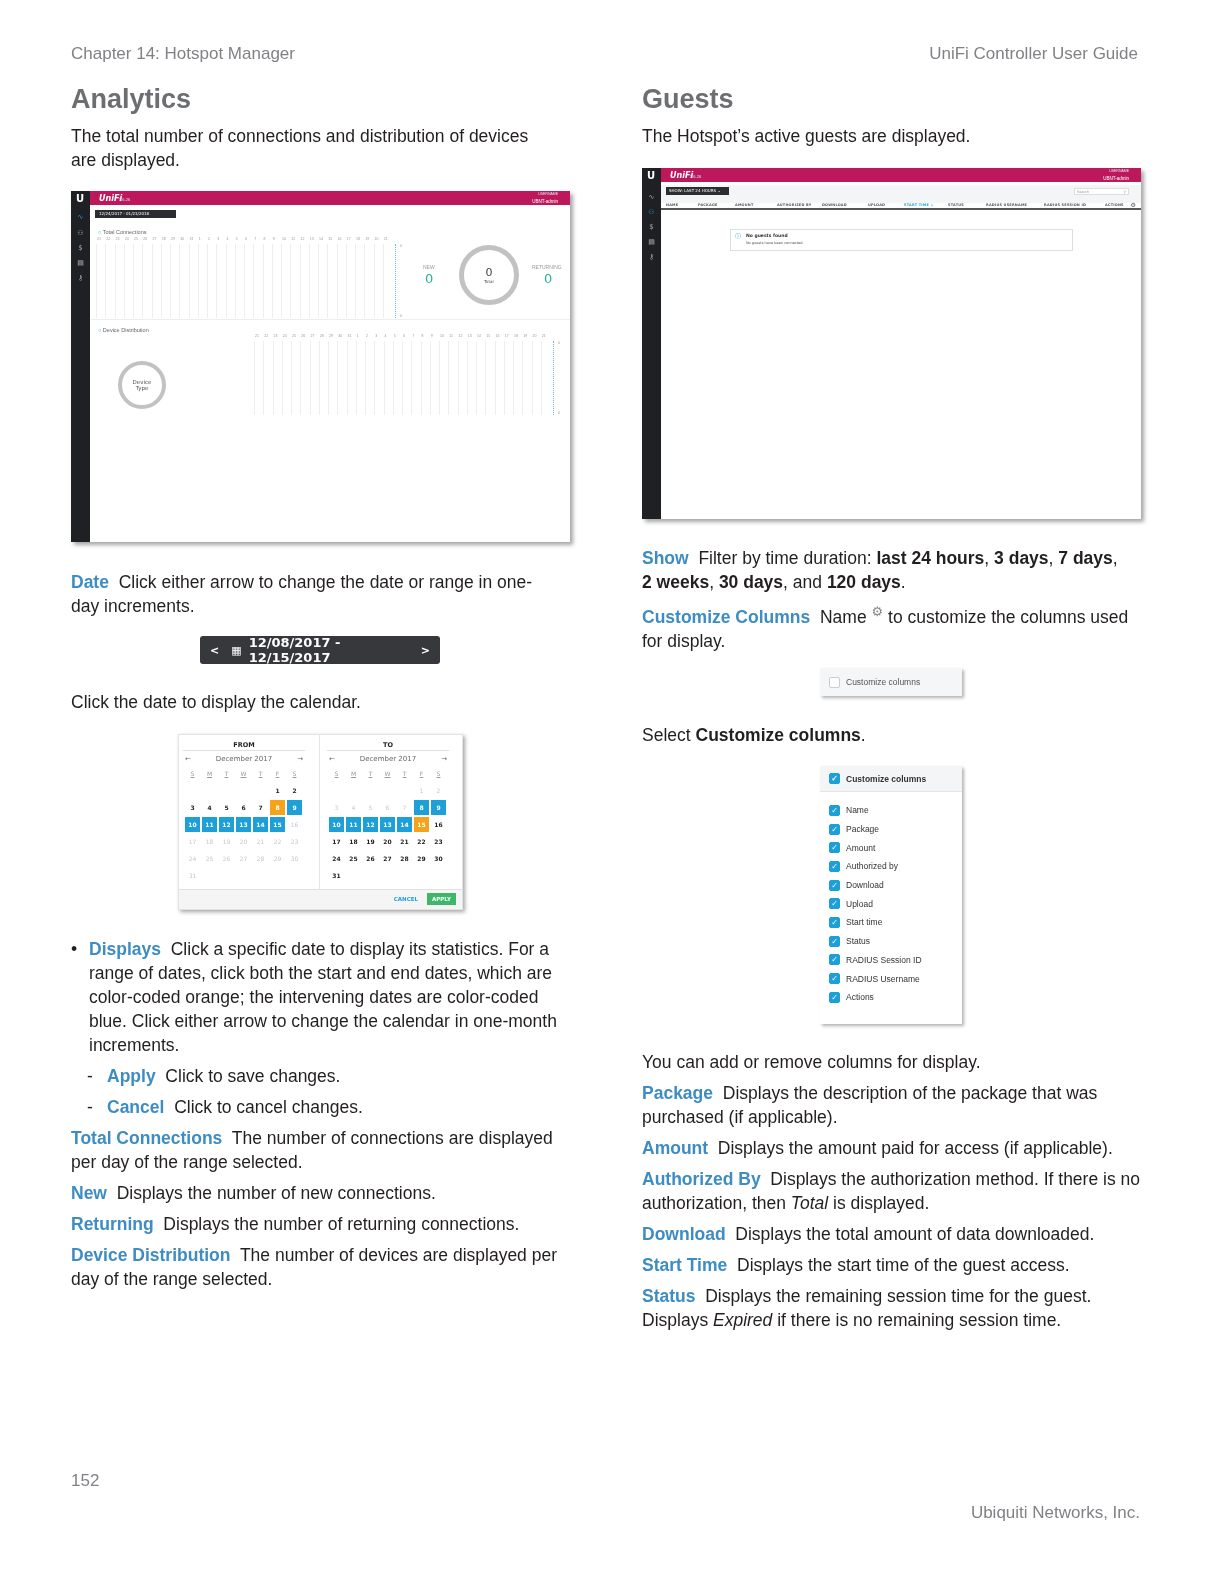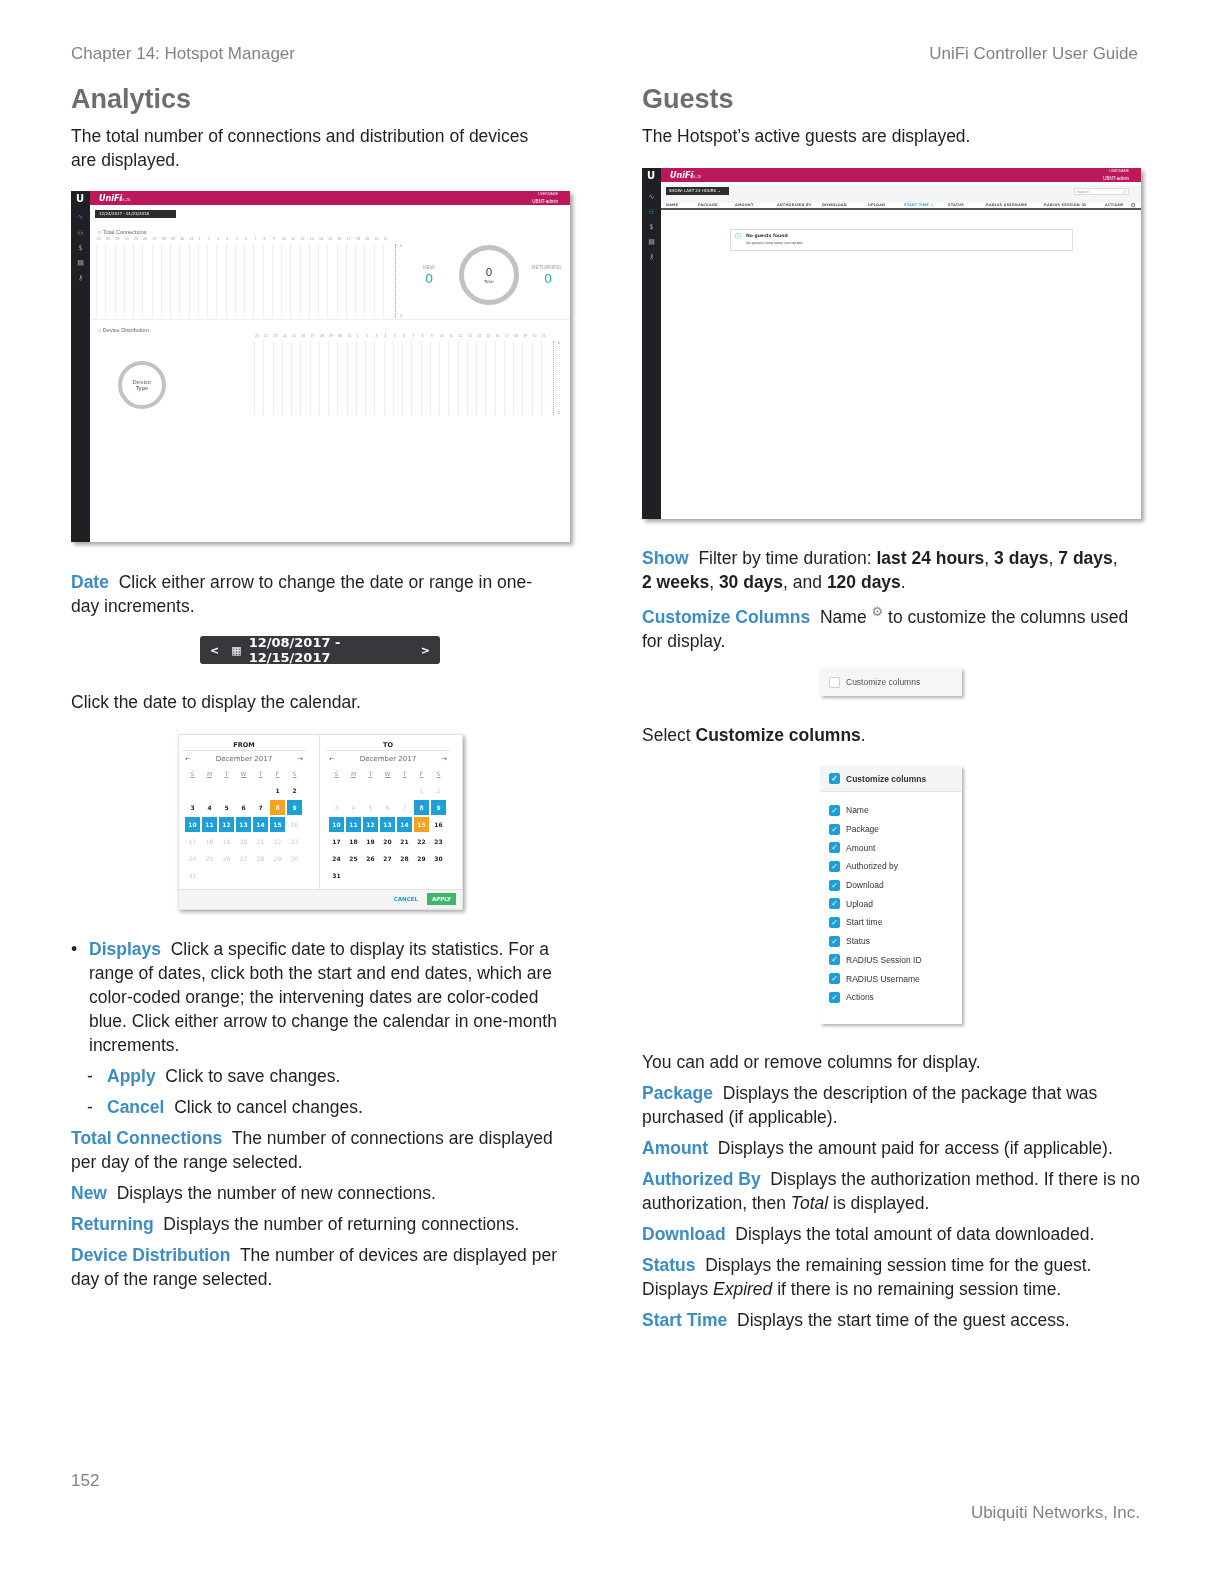--- a/index.html
+++ b/index.html
@@ -479,19 +479,19 @@
     </div>
 </div>
 
 <div class="abs p" style="left:642px;top:1050px;width:500px">
   <div class="pp">You can add or remove columns for display.</div>
   <div id="guest-defs">
       <div class="pp"><span class="term">Package</span>&nbsp; Displays the description of the package that was purchased (if applicable).</div>
       <div class="pp"><span class="term">Amount</span>&nbsp; Displays the amount paid for access (if applicable).</div>
       <div class="pp"><span class="term">Authorized By</span>&nbsp; Displays the authorization method. If there is no authorization, then <i>Total</i> is displayed.</div>
       <div class="pp"><span class="term">Download</span>&nbsp; Displays the total amount of data downloaded.</div>
+      <div class="pp"><span class="term">Start Time</span>&nbsp; Displays the start time of the guest access.</div>
       <div class="pp"><span class="term">Status</span>&nbsp; Displays the remaining session time for the guest. Displays <i>Expired</i> if there is no remaining session time.</div>
-      <div class="pp"><span class="term">Start Time</span>&nbsp; Displays the start time of the guest access.</div>
     </div>
 </div>
 
 <div class="abs hdr" style="left:71px;top:1471px">152</div>
 <div class="abs hdr" style="right:84px;top:1503px">Ubiquiti Networks, Inc.</div>
 
 </body></html>

